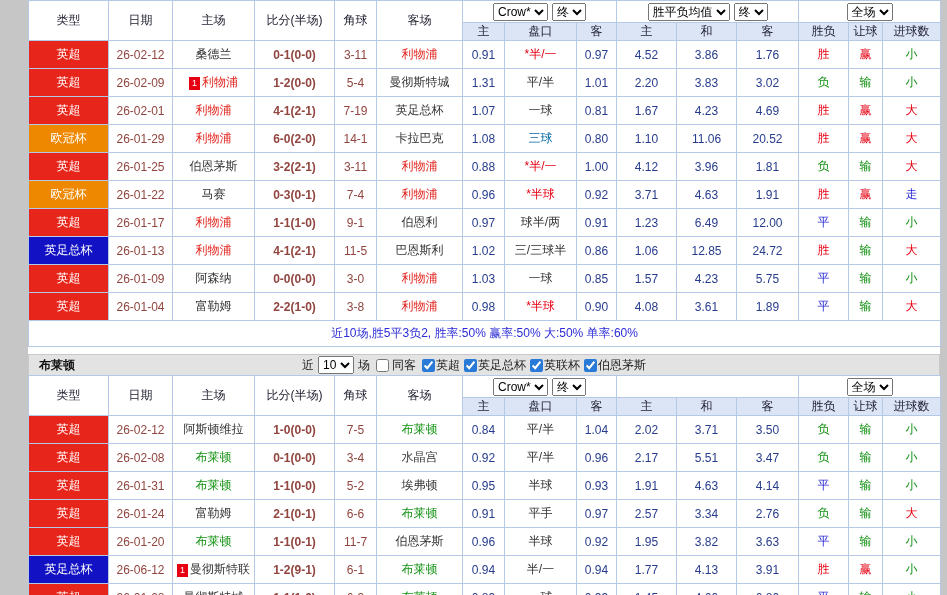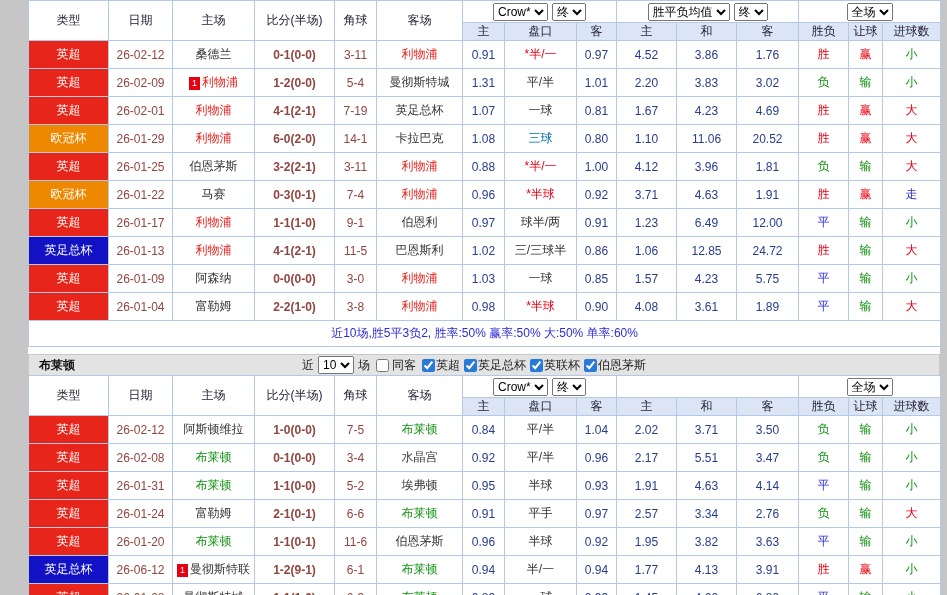--- a/index.html
+++ b/index.html
@@ -410,21 +410,21 @@
           <td class="od">2.76</td>
           <td class="rs" style="color: rgb(16, 144, 16);">负</td>
           <td class="rs" style="color: rgb(16, 144, 16);">输</td>
           <td class="rs" style="color: rgb(230, 0, 18);">大</td>
         </tr>
         <tr>
           <td class="lg" style="background: rgb(232, 37, 26);">英超</td>
           <td class="dt">26-01-20</td>
           <td class="team"><span style="color: rgb(20, 148, 20);">布莱顿</span></td>
           <td class="score">1-1(0-1)</td>
-          <td class="sc">11-6</td>
+          <td class="sc">11-7</td>
           <td class="team"><span>伯恩茅斯</span></td>
           <td class="od">0.96</td>
           <td class="hc">半球</td>
           <td class="od">0.92</td>
           <td class="od">1.95</td>
           <td class="od">3.82</td>
           <td class="od">3.63</td>
           <td class="rs" style="color: rgb(43, 43, 213);">平</td>
           <td class="rs" style="color: rgb(16, 144, 16);">输</td>
           <td class="rs" style="color: rgb(16, 144, 16);">小</td>

